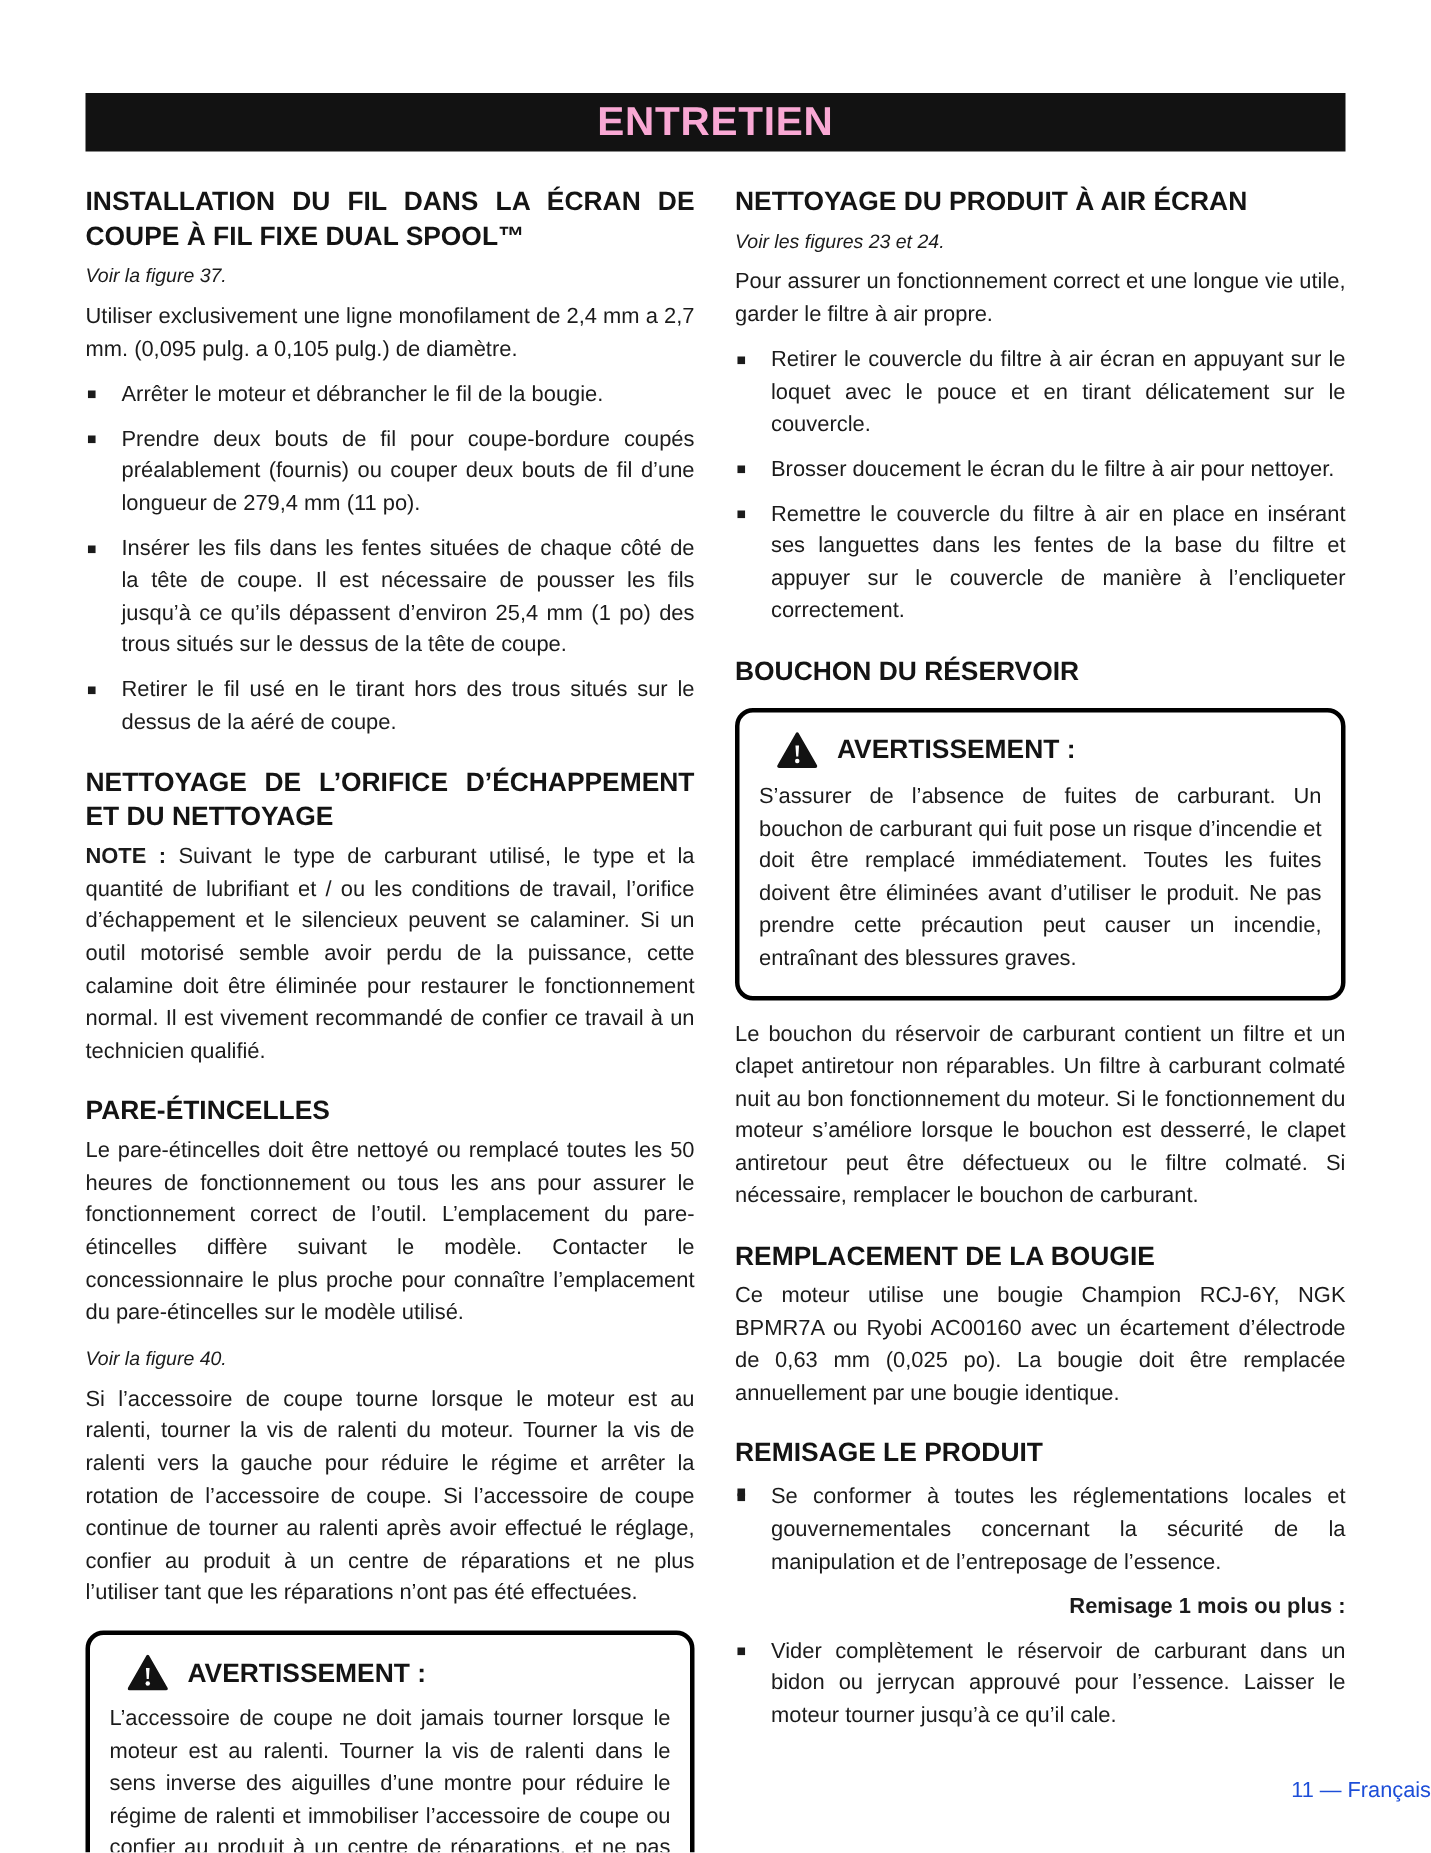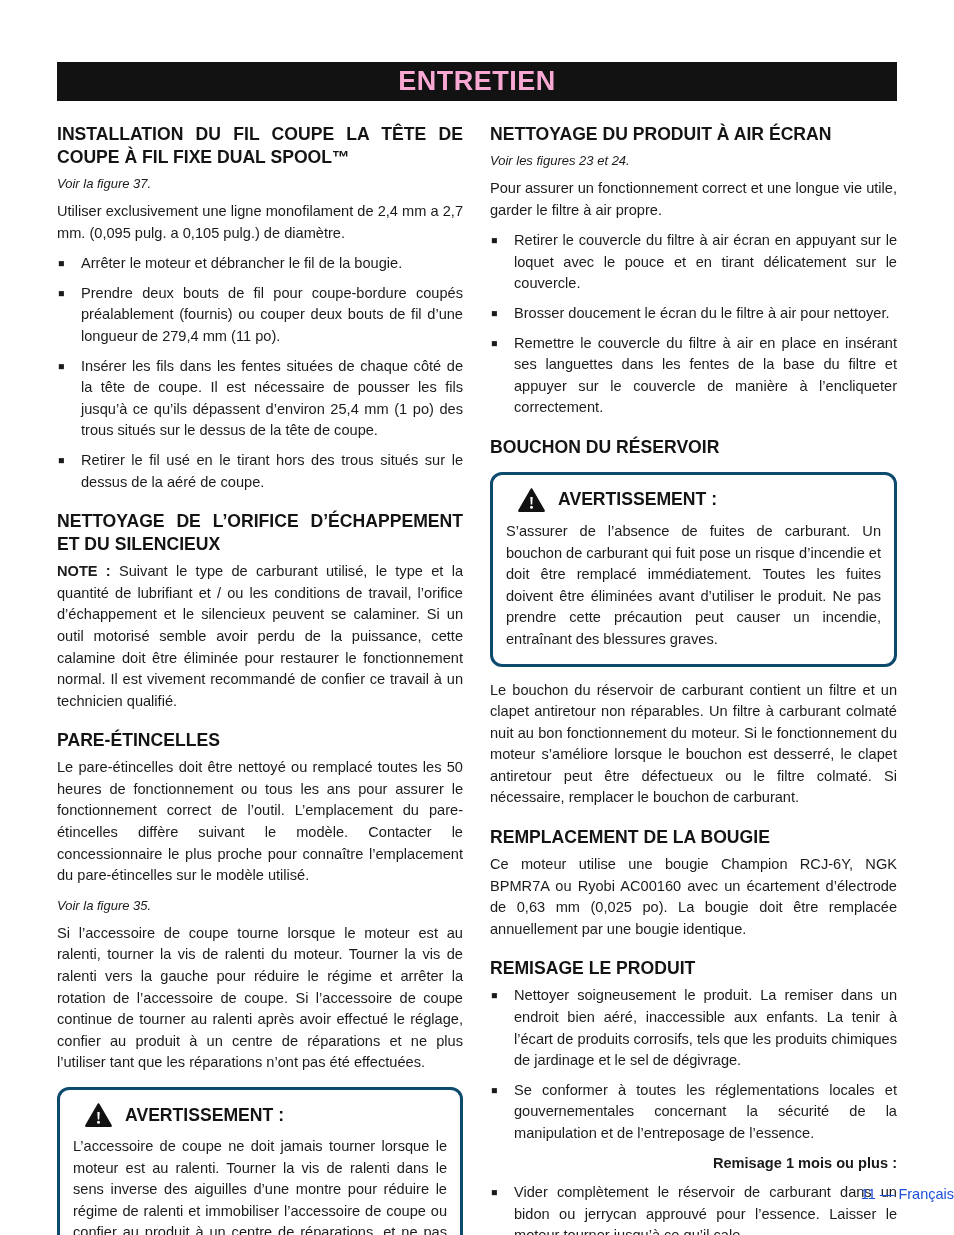--- a/index.html
+++ b/index.html
@@ -43,21 +43,21 @@
     font-size:14.6px; line-height:21.6px; text-align:justify;
   }
   .bullet .bm {
     position:absolute; left:1px; top:4px;
     font-size:10.5px; line-height:12px;
   }
 
   .subhead { font-size:14.6px; font-weight:700; line-height:21.6px; margin:2px 0 8px;text-align:right; }
 
   .warnbox {
-    border:3px solid #0c4a6e; border-radius:12px;
+    border:3px solid #000000; border-radius:12px;
     padding:10px 13px 13px; margin:13px 0 13px;
     background:#fff;
   }
   .warnhead { display:flex; align-items:center; gap:13px; padding-left:12px; margin:3px 0 9px; }
   .warnicon { width:27px; height:24px; flex:0 0 auto; }
   .warnlabel { font-size:17.6px; font-weight:700; color:#141414; }
   .warnbody { font-size:14.6px; line-height:21.6px; text-align:justify; margin:0; }
 
   .footer {
     position:absolute; left:0; top:1186px; width:954px;
@@ -69,21 +69,21 @@
 
 <div class="page">
 
   <div class="banner">
     <span>ENTRETIEN</span>
   </div>
 
   <div class="col col-left">
 
     <h2 class="h">
-      <span class="hline hjust">INSTALLATION DU FIL COUPE LA TÊTE DE</span>
+      <span class="hline hjust">INSTALLATION DU FIL DANS LA ÉCRAN DE</span>
       <span class="hline">COUPE À FIL FIXE DUAL SPOOL™</span>
     </h2>
     <div class="figref">Voir la figure 37.</div>
     <p class="p">Utiliser exclusivement une ligne monofilament de 2,4 mm a 2,7 mm. (0,095 pulg. a 0,105 pulg.) de diamètre.</p>
 
     <div class="bullet">
       <span class="bm">■</span>
       <span>Arrêter le moteur et débrancher le fil de la bougie.</span>
     </div>
     <div class="bullet">
@@ -94,28 +94,28 @@
       <span class="bm">■</span>
       <span>Insérer les fils dans les fentes situées de chaque côté de la tête de coupe. Il est nécessaire de pousser les fils jusqu’à ce qu’ils dépassent d’environ 25,4 mm (1 po) des trous situés sur le dessus de la tête de coupe.</span>
     </div>
     <div class="bullet">
       <span class="bm">■</span>
       <span>Retirer le fil usé en le tirant hors des trous situés sur le dessus de la aéré de coupe.</span>
     </div>
 
     <h2 class="h">
       <span class="hline hjust">NETTOYAGE DE L’ORIFICE D’ÉCHAPPEMENT</span>
-      <span class="hline">ET DU SILENCIEUX</span>
+      <span class="hline">ET DU NETTOYAGE</span>
     </h2>
     <p class="p"><b>NOTE :</b><span> Suivant le type de carburant utilisé, le type et la quantité de lubrifiant et / ou les conditions de travail, l’orifice d’échappement et le silencieux peuvent se calaminer. Si un outil motorisé semble avoir perdu de la puissance, cette calamine doit être éliminée pour restaurer le fonctionnement normal. Il est vivement recommandé de confier ce travail à un technicien qualifié.</span></p>
 
     <h2 class="h">PARE-ÉTINCELLES</h2>
     <p class="p">Le pare-étincelles doit être nettoyé ou remplacé toutes les 50 heures de fonctionnement ou tous les ans pour assurer le fonctionnement correct de l’outil. L’emplacement du pare-étincelles diffère suivant le modèle. Contacter le concessionnaire le plus proche pour connaître l’emplacement du pare-étincelles sur le modèle utilisé.</p>
 
-    <div class="figref">Voir la figure 35.</div>
+    <div class="figref">Voir la figure 40.</div>
     <p class="p">Si l’accessoire de coupe tourne lorsque le moteur est au ralenti, tourner la vis de ralenti du moteur. Tourner la vis de ralenti vers la gauche pour réduire le régime et arrêter la rotation de l’accessoire de coupe. Si l’accessoire de coupe continue de tourner au ralenti après avoir effectué le réglage, confier au produit à un centre de réparations et ne plus l’utiliser tant que les réparations n’ont pas été effectuées.</p>
 
     <div class="warnbox">
       <div class="warnhead">
         <svg class="warnicon" viewBox="0 0 27 24" aria-hidden="true">
           <path d="M13.5 1.2 L25.8 22.6 Q26 23 25.5 23 L1.5 23 Q1 23 1.2 22.6 Z" fill="#121212" stroke="#121212" stroke-width="2" stroke-linejoin="round"></path>
           <path d="M12.3 9 L14.7 9 L14.2 16.4 L12.8 16.4 Z" fill="#ffffff"></path>
           <circle cx="13.5" cy="19.3" r="1.5" fill="#ffffff"></circle>
         </svg>
         <span class="warnlabel">AVERTISSEMENT :</span>
@@ -160,21 +160,20 @@
 
     <p class="p">Le bouchon du réservoir de carburant contient un filtre et un clapet antiretour non réparables. Un filtre à carburant colmaté nuit au bon fonctionnement du moteur. Si le fonctionnement du moteur s’améliore lorsque le bouchon est desserré, le clapet antiretour peut être défectueux ou le filtre colmaté. Si nécessaire, remplacer le bouchon de carburant.</p>
 
     <h2 class="h">REMPLACEMENT DE LA BOUGIE</h2>
     <p class="p">Ce moteur utilise une bougie Champion RCJ-6Y, NGK BPMR7A ou Ryobi AC00160 avec un écartement d’électrode de 0,63 mm (0,025 po). La bougie doit être remplacée annuellement par une bougie identique.</p>
 
     <h2 class="h">REMISAGE LE PRODUIT</h2>
 
     <div class="bullet">
       <span class="bm">■</span>
-      <span>Nettoyer soigneusement le produit. La remiser dans un endroit bien aéré, inaccessible aux enfants. La tenir à l’écart de produits corrosifs, tels que les produits chimiques de jardinage et le sel de dégivrage.</span>
     </div>
     <div class="bullet">
       <span class="bm">■</span>
       <span>Se conformer à toutes les réglementations locales et gouvernementales concernant la sécurité de la manipulation et de l’entreposage de l’essence.</span>
     </div>
 
     <div class="subhead">Remisage 1 mois ou plus :</div>
 
     <div class="bullet">
       <span class="bm">■</span>

